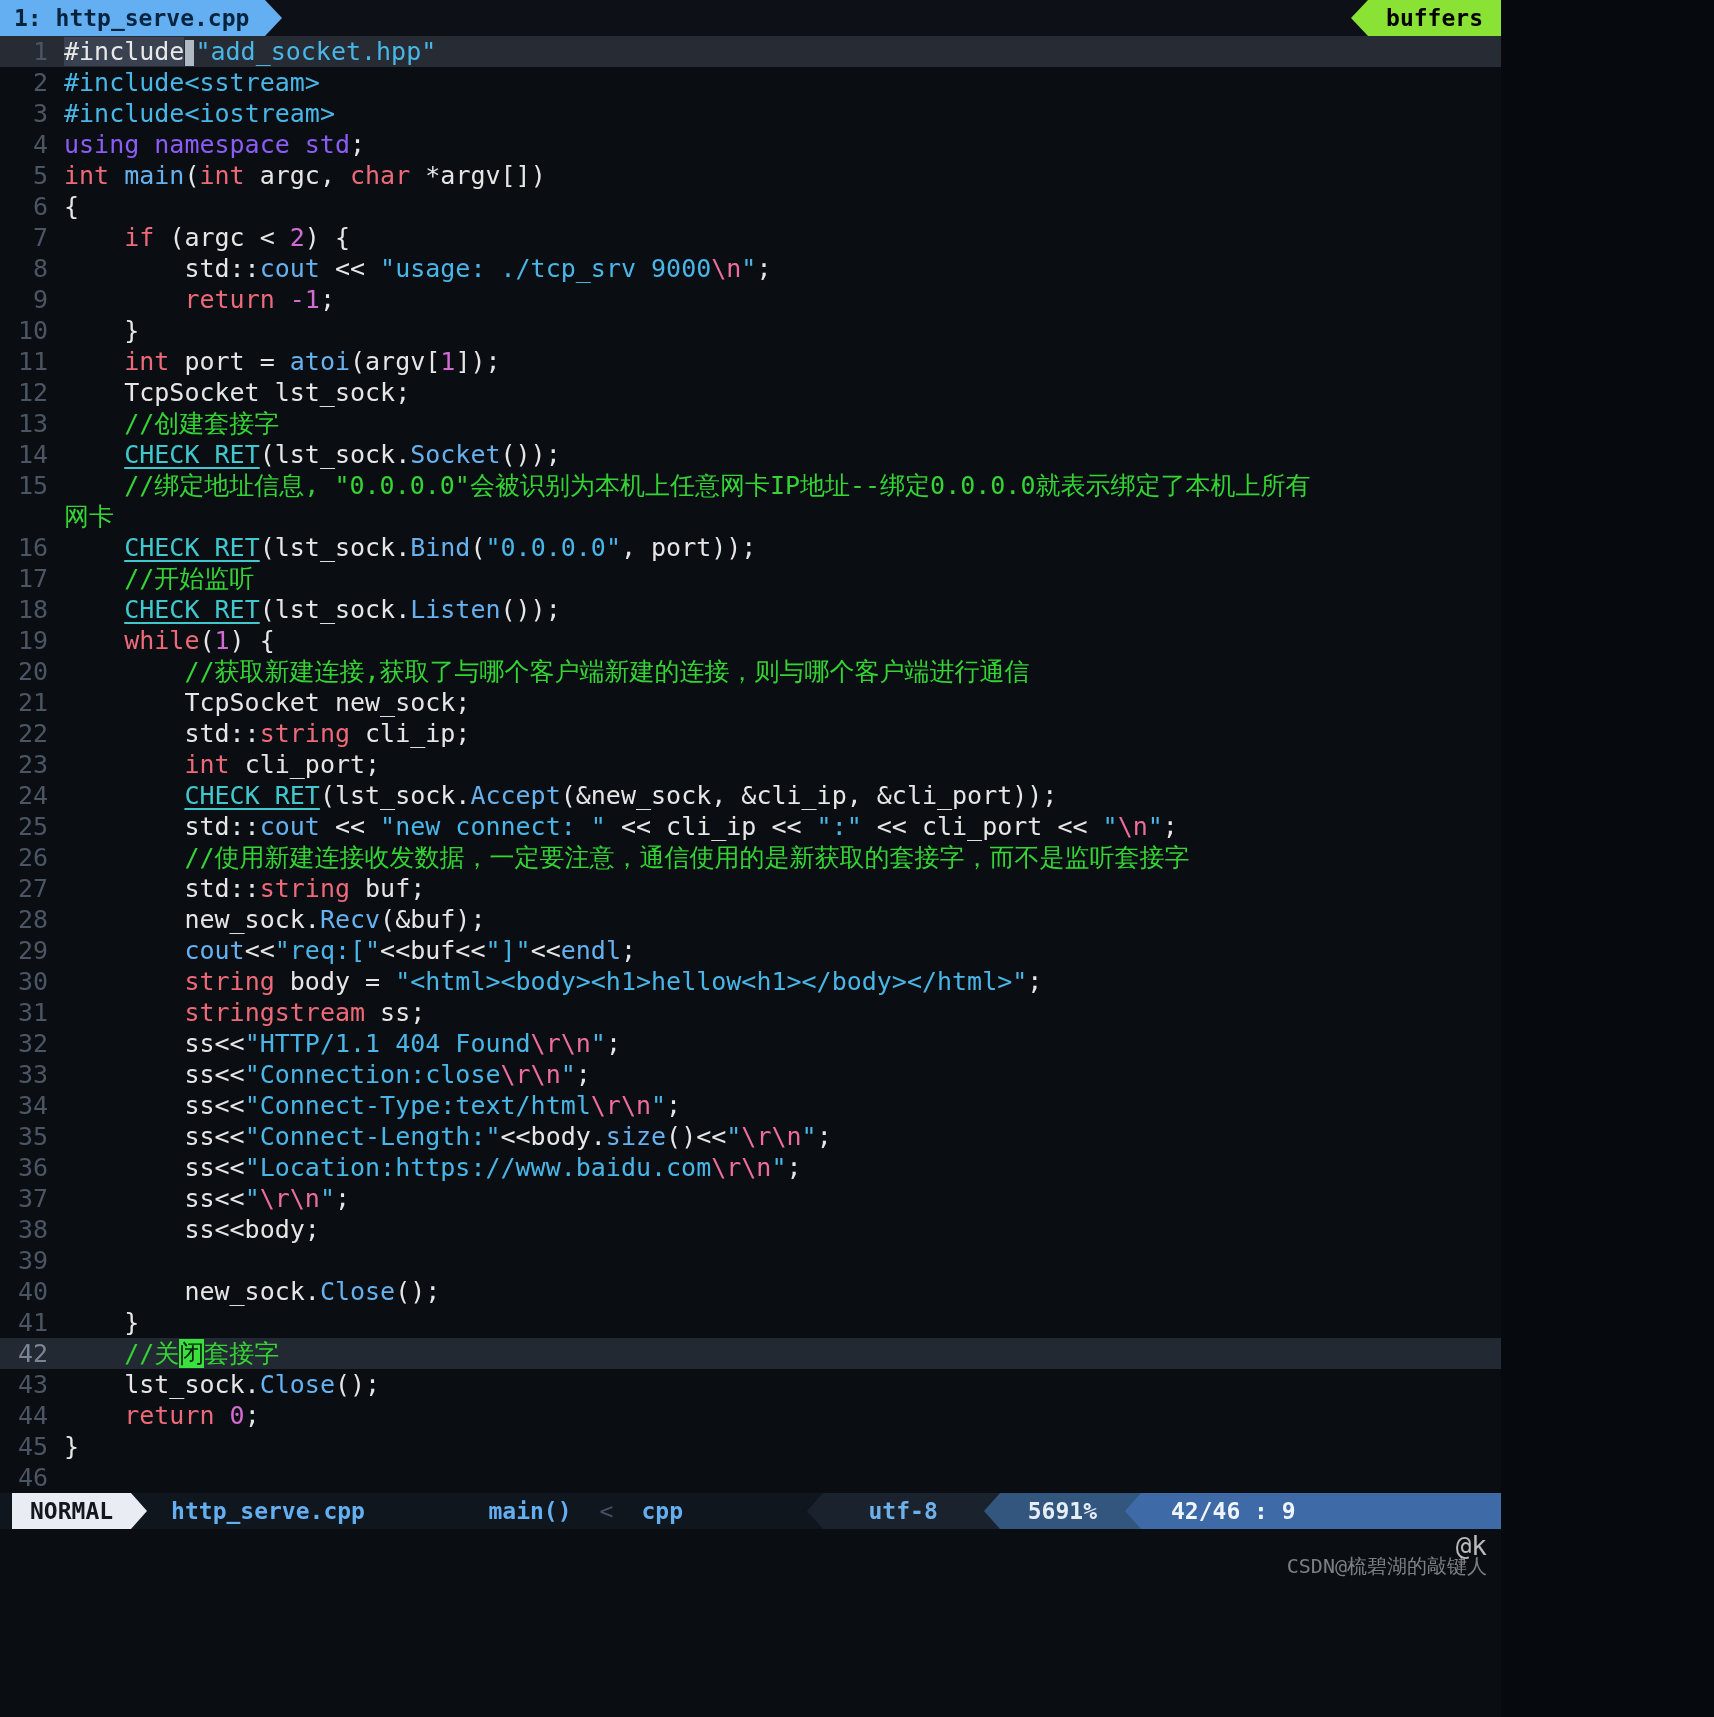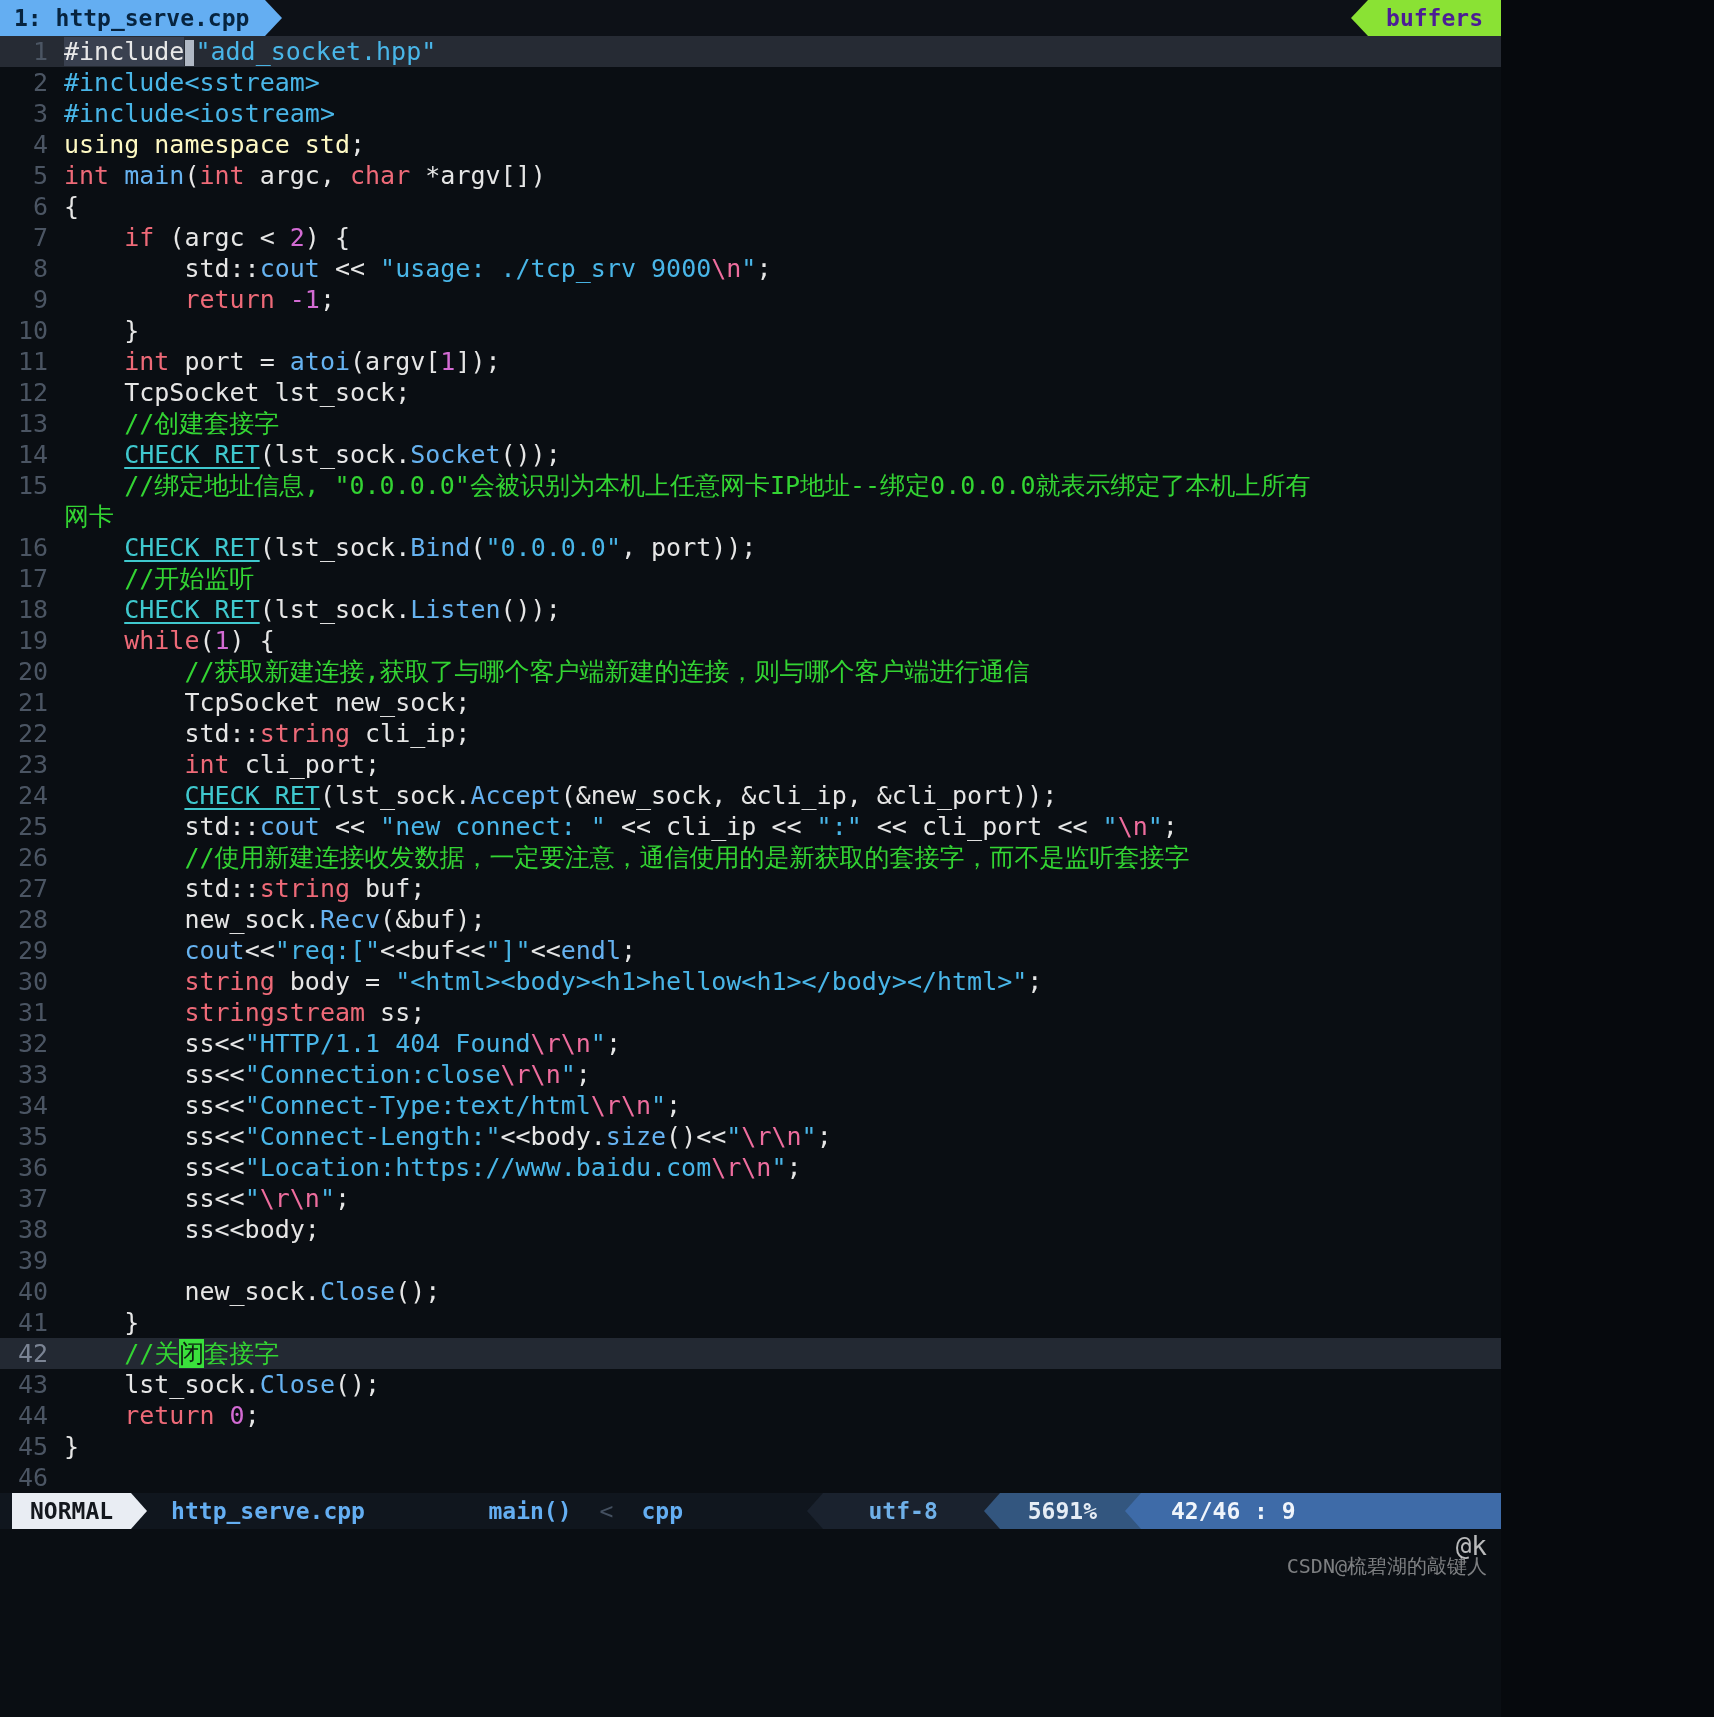--- a/index.html
+++ b/index.html
@@ -22,21 +22,21 @@
   .tab-cur {
     background: #64aef2; color: #07243f;
     padding: 0 16px 0 14px;
     display: flex; align-items: center;
   }
   .tri { width: 0; height: 0; align-self: stretch; }
   .tri-tab   { border-top: 18px solid transparent; border-bottom: 18px solid transparent; border-left: 17px solid #64aef2; }
   .flex1 { flex: 1 1 auto; }
   .tri-buffers { border-top: 18px solid transparent; border-bottom: 18px solid transparent; border-right: 17px solid #8ae234; }
   .buffers {
-    background: #8ae234; color: #4c1d95;
+    background: #8ae234; color: #000000;
     padding: 0 18px; display: flex; align-items: center;
   }
 
   
   .codearea {
     position: absolute; top: 36px; left: 0; width: 100%; height: 1457px;
     font-size: 25px; line-height: 31px;
   }
   .row { display: flex; height: 31px; width: 100%; }
   .row.hl-line1  { background: #262b34; }
@@ -50,21 +50,21 @@
   .code { white-space: pre; color: #e6e6e6; }
 
   .w { color: #e6e6e6; }
   .k { color: #ee6a78; }
   .f { color: #66b2f0; }
   .s { color: #49b6e8; }
   .p { color: #49b6e8; }
   .e { color: #ee6d9e; }
   .n { color: #d36bd3; }
   .c { color: #33d433; }
-  .g { color: #fef9c3; }
+  .g { color: #8b5cf6; }
   .m { color: #3fc8ce; text-decoration: underline; text-underline-offset: 4px; }
   .i1 { color: #e8e8e8; background: #3a4150; }
   .cb {
     display: inline-block; width: 9px; height: 26px;
     background: #b0b8c4; vertical-align: middle; margin: 0 1px;
   }
   .cg { background: #3ae03c; color: #0c2010; }
 
   
   .statusline {

